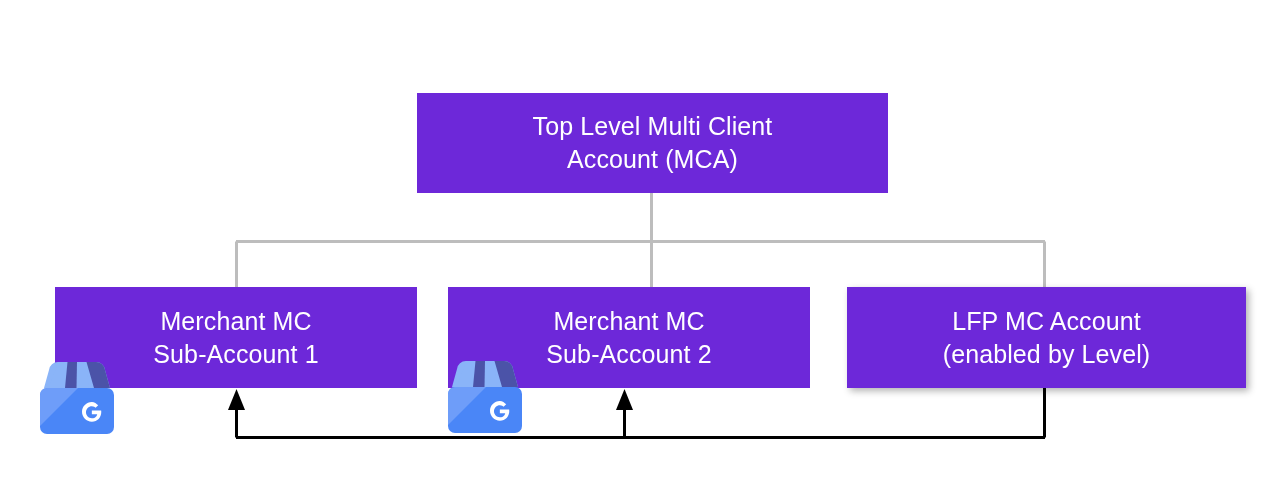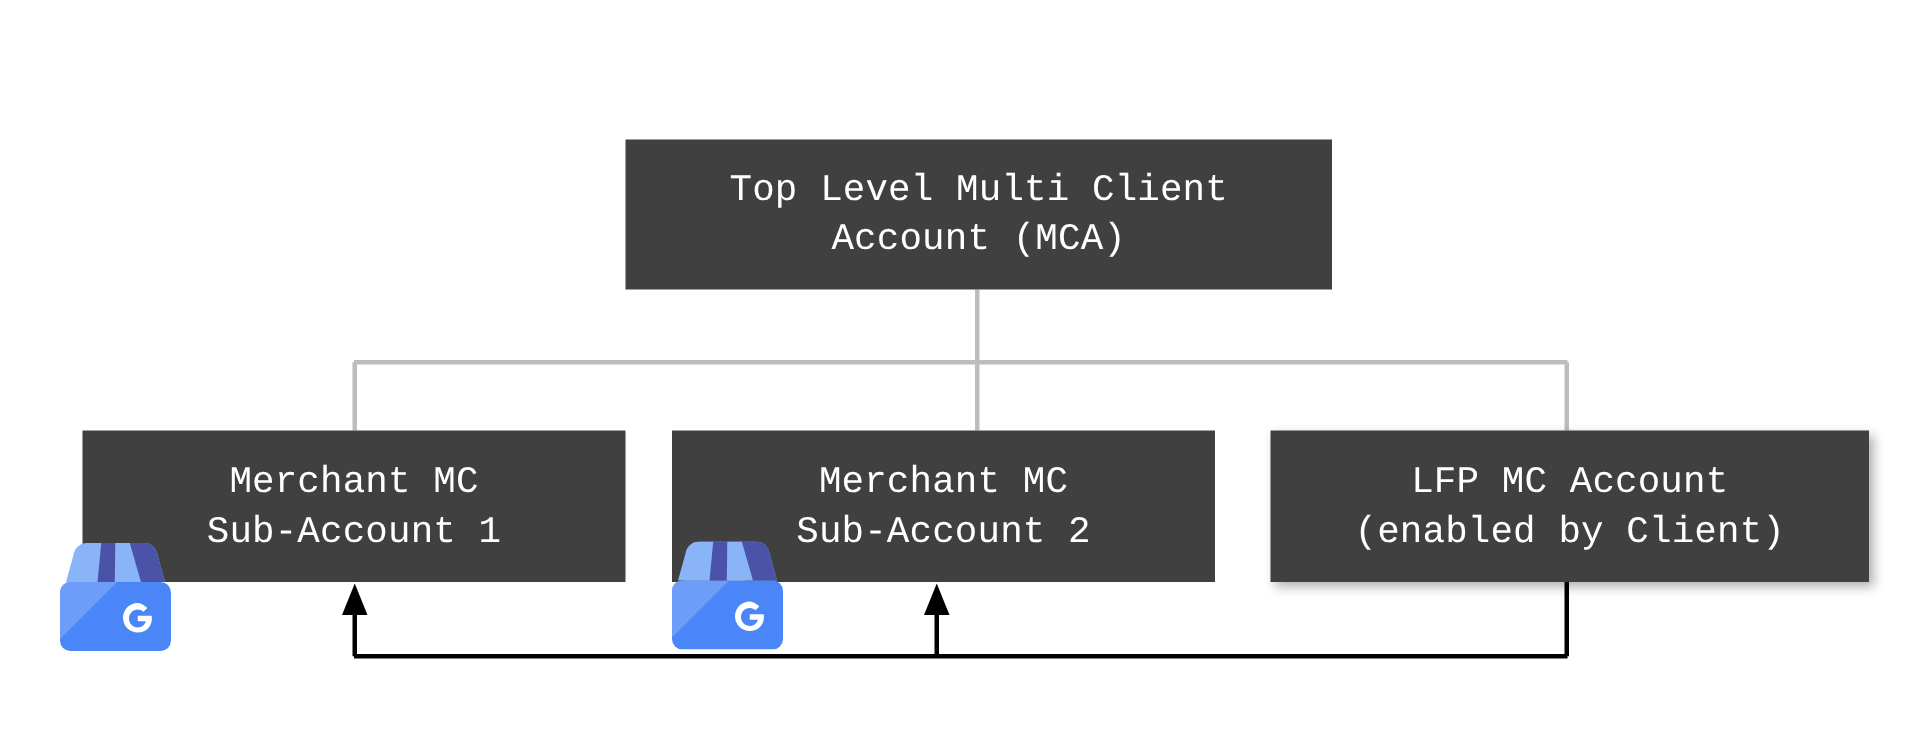--- a/index.html
+++ b/index.html
@@ -13,33 +13,32 @@
   #canvas {
     position: relative;
     width: 1286px;
     height: 501px;
     background: #ffffff;
     overflow: hidden;
   }
   .node {
     position: absolute;
     box-sizing: border-box;
-    background: #404040;
+    background: #6d28d9;
     color: #ffffff;
     display: flex;
     align-items: center;
     justify-content: center;
     text-align: center;
     font-size: 25px;
     line-height: 33px;
     font-weight: 400;
     letter-spacing: 0.1px;
     white-space: pre-line;
     z-index: 3;
-    font-family: Liberation Mono, monospace;
   }
   .node.shadowed {
     box-shadow: 3px 3px 7px rgba(0,0,0,0.30);
   }
   #node-mca {
     left: 417px;
     top: 93px;
     width: 471px;
     height: 100px;
   }
@@ -125,21 +124,21 @@
   <div class="node" id="node-mca">Top Level Multi Client
 Account (MCA)</div>
 
   <div class="node" id="node-sub1">Merchant MC
 Sub-Account 1</div>
 
   <div class="node" id="node-sub2">Merchant MC
 Sub-Account 2</div>
 
   <div class="node shadowed" id="node-lfp">LFP MC Account
-(enabled by Client)</div>
+(enabled by Level)</div>
 
   <svg class="gmb-icon" id="gmb-icon-1" viewBox="0 0 78 72" width="78" height="72" aria-hidden="true">
     <defs>
       <clipPath id="storeClip1">
         <path d="M9,26 h60 a7,7 0 0 1 7,7 v32 a7,7 0 0 1 -7,7 h-60 a7,7 0 0 1 -7,-7 v-32 a7,7 0 0 1 7,-7 z"></path>
       </clipPath>
     </defs>
 
     <path d="M9,26 h60 a7,7 0 0 1 7,7 v32 a7,7 0 0 1 -7,7 h-60 a7,7 0 0 1 -7,-7 v-32 a7,7 0 0 1 7,-7 z" fill="#4a86f7"></path>
 

